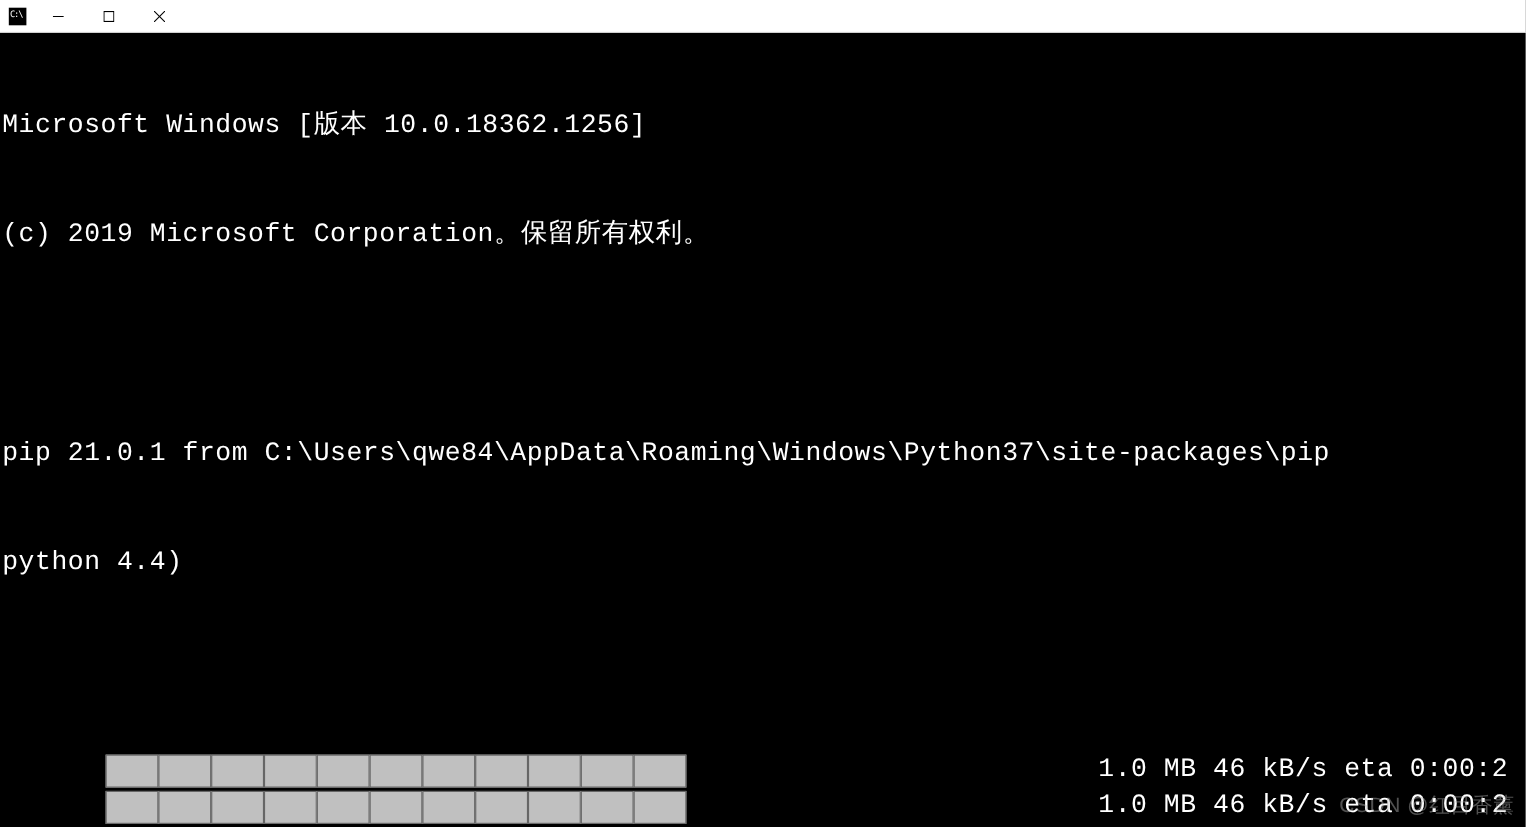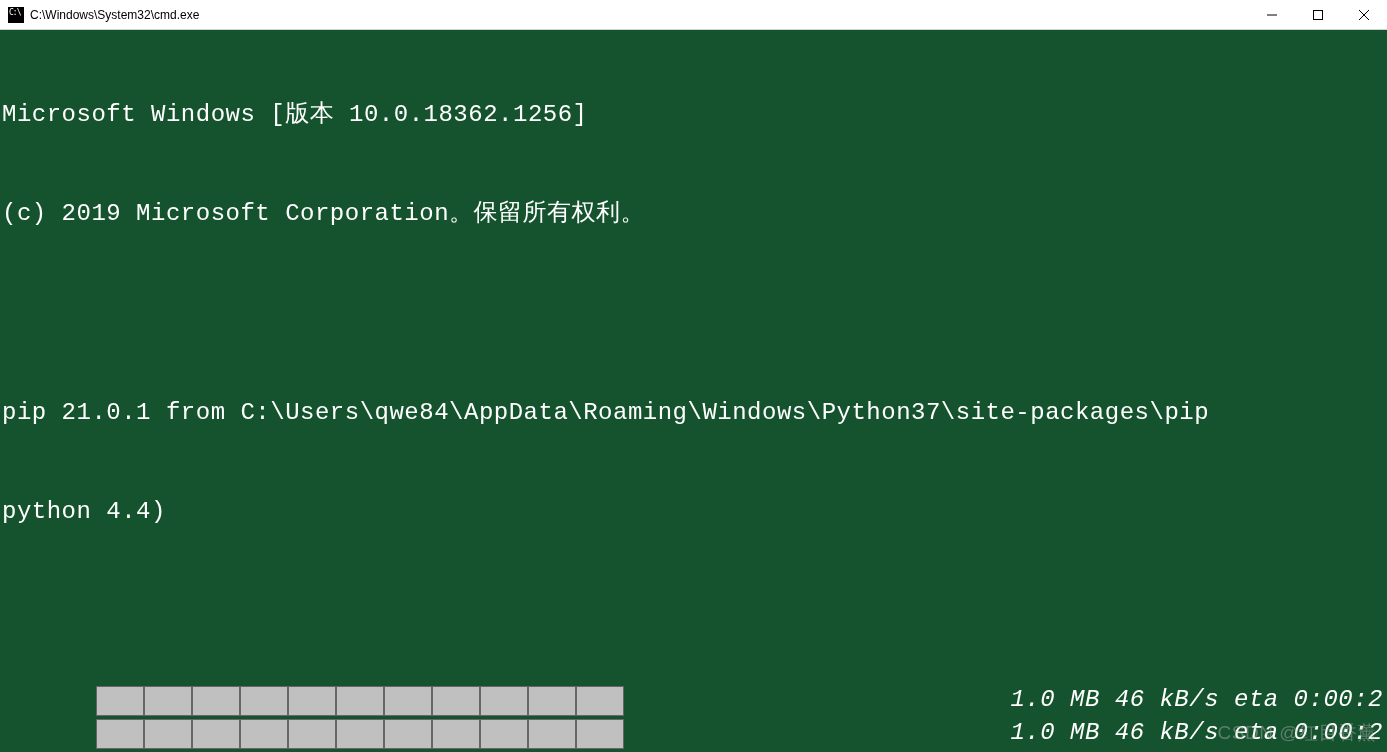--- a/index.html
+++ b/index.html
@@ -42,21 +42,21 @@
     flex: 1;
   }
   .winbtn {
     width: 46px; height: 30px;
     display: flex; align-items: center; justify-content: center;
     color: #000; font-size: 12px;
   }
   .winbtn svg { width: 10px; height: 10px; }
   .terminal {
     flex: 1;
-    background: #14532d;
+    background: #000000;
     color: #ffffff;
     font-family: "NSimSun","SimSun",Consolas,"Courier New",monospace;
     font-size: 24px;
     line-height: 1.38;
     padding: 2px 0 0 2px;
     white-space: pre;
     letter-spacing: 0.5px;
     overflow: hidden;
     position: relative;
   }
@@ -75,46 +75,44 @@
   }
   .progress-cell {
     width: 48px;
     height: 30px;
     border: 1px solid #666;
     background: #c0c0c0;
     margin-right: 0;
   }
   .progress-text-wrap {
     position: absolute;
-    right: 4px;
+    right: 16px;
     color: #fff;
     font-family: "NSimSun","SimSun",Consolas,"Courier New",monospace;
     font-size: 24px;
     white-space: pre;
-    font-style: italic;
   }
   .progress-text-wrap.t1 { bottom: 36px; }
   .progress-text-wrap.t2 { bottom: 3px; }
   .watermark {
     position: absolute;
     right: 10px;
     bottom: 6px;
     font-size: 19px;
     color: rgba(180,180,180,0.45);
     font-family: sans-serif;
     letter-spacing: 0.5px;
     pointer-events: none;
   }
 </style>
 </head>
 <body>
 
 <div class="titlebar">
   <span class="app-icon"></span>
-  <span class="title-text">C:\Windows\System32\cmd.exe</span>
   <div class="winbtn">
     <svg viewBox="0 0 10 10">
         <line x1="0" y1="5" x2="10" y2="5" stroke="currentColor" stroke-width="1"></line>
       </svg>
   </div>
   <div class="winbtn">
     <svg viewBox="0 0 10 10">
         <rect x="0.5" y="0.5" width="9" height="9" fill="none" stroke="currentColor" stroke-width="1"></rect>
       </svg>
   </div>

